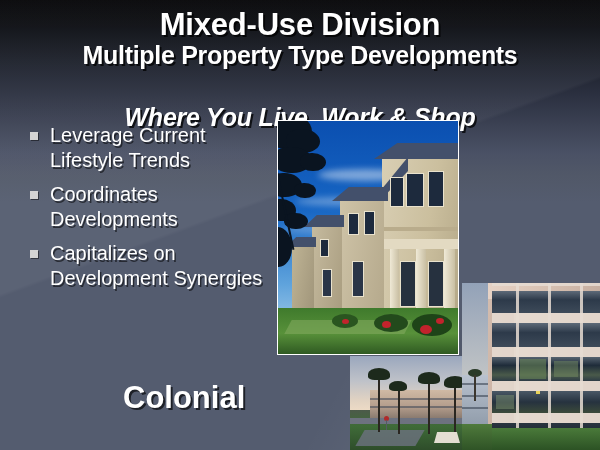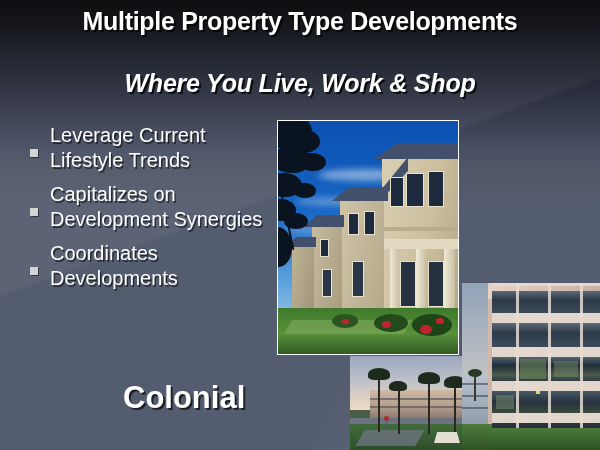--- a/index.html
+++ b/index.html
@@ -44,21 +44,21 @@
   }
   .t3{
     font-size:25px;font-weight:bold;font-style:italic;color:#ffffff;letter-spacing:-0.2px;
     line-height:28px;
     text-shadow:2px 2px 0 rgba(0,0,0,0.75);
     margin-top:34px;
   }
 
   
   .bullets{position:absolute;left:30px;top:123px;width:248px;}
-  .bullet{display:flex;align-items:center;margin-bottom:9px;}
+  .bullet{display:flex;align-items:flex-start;margin-bottom:9px;}
   .bsq{
     width:8px;height:8px;background:#d4d4d4;margin-top:9px;margin-right:12px;
     flex:0 0 auto;box-shadow:1px 1px 0 rgba(0,0,0,0.45);
   }
   .btext{
     font-size:20px;color:#ffffff;line-height:25px;
     text-shadow:1.5px 1.5px 0 rgba(0,0,0,0.55);
   }
 
   
@@ -111,36 +111,37 @@
   .of-ltower{position:absolute;background:linear-gradient(to bottom,#b9c2cf,#8e9aa8);}
 </style>
 </head>
 <body>
 
 <div class="slide">
 
   <div class="sheen"></div>
 
   <div class="title-block">
+    <div class="t1">Mixed-Use Division</div>
     <div class="t2">Multiple Property Type Developments</div>
     <div class="t3">Where You Live, Work &amp; Shop</div>
   </div>
 
   <div class="bullets">
     <div class="bullet">
       <span class="bsq"></span>
       <span class="btext">Leverage Current Lifestyle Trends</span>
     </div>
     <div class="bullet">
       <span class="bsq"></span>
-      <span class="btext">Capitalizes on Development Synergies</span>
+      <span class="btext">Coordinates Developments</span>
     </div>
     <div class="bullet">
       <span class="bsq"></span>
-      <span class="btext">Coordinates Developments</span>
+      <span class="btext">Capitalizes on Development Synergies</span>
     </div>
   </div>
 
   <div class="caption">
     <div>Colonial</div>
   </div>
 
   <div class="photo" id="photo-palm-campus">
     <div class="pc-sky"></div>
     <div class="pc-ground"></div>

